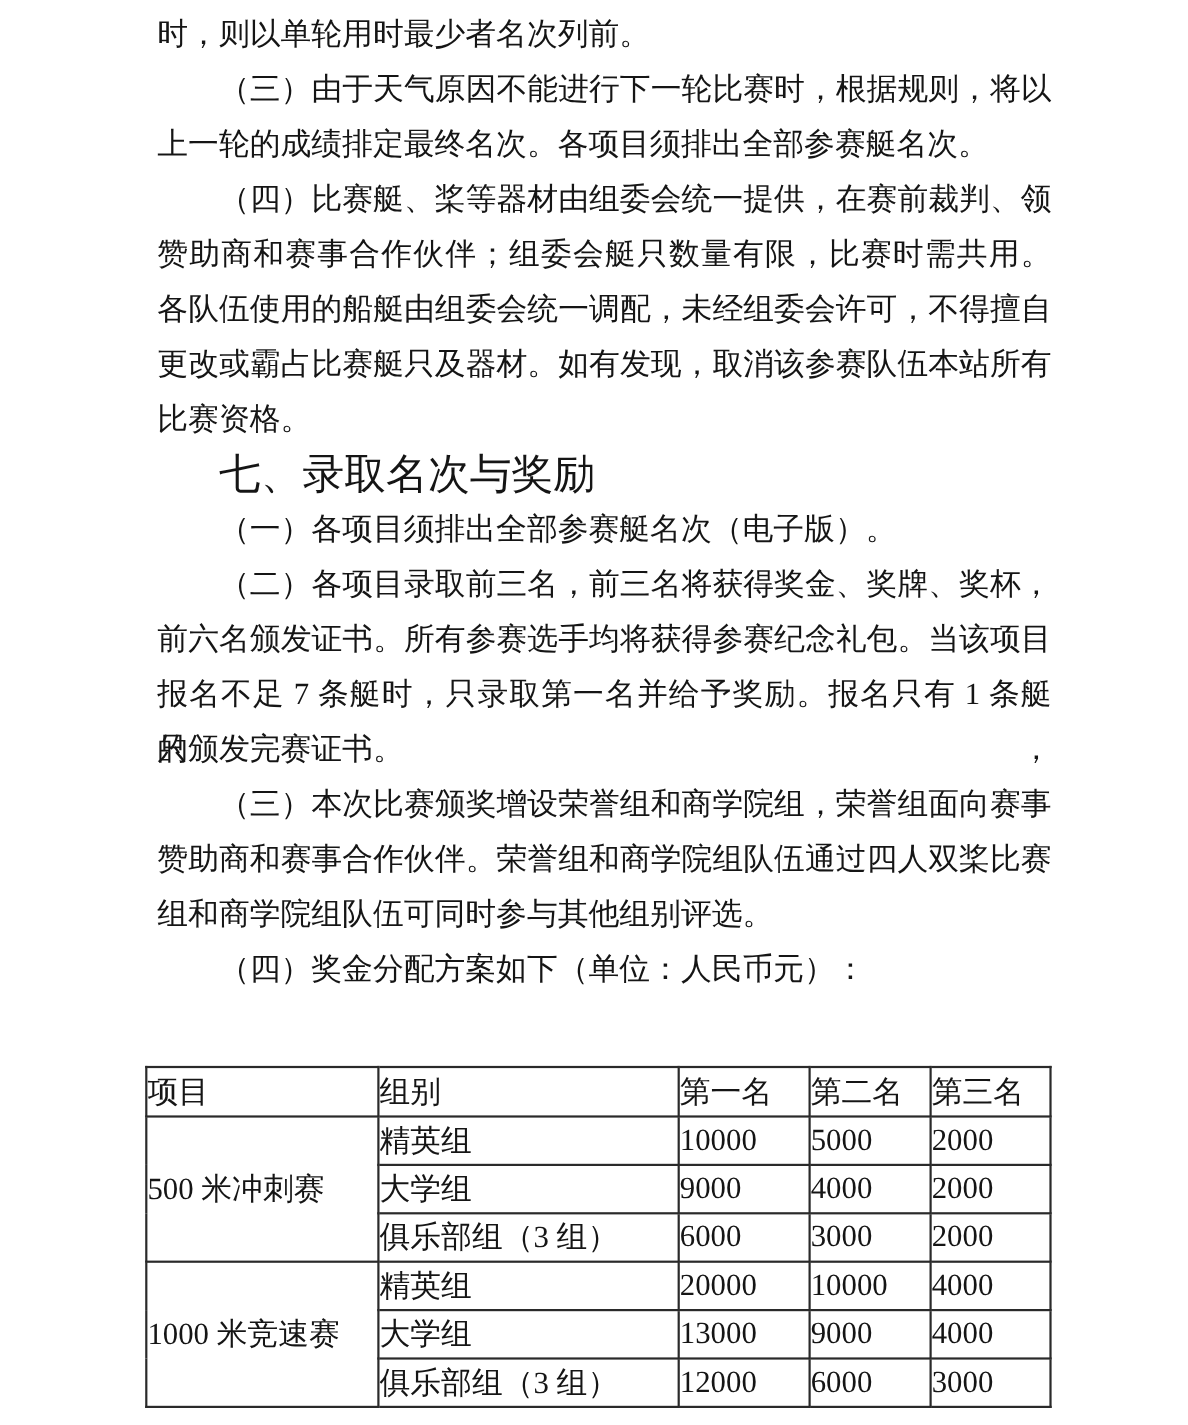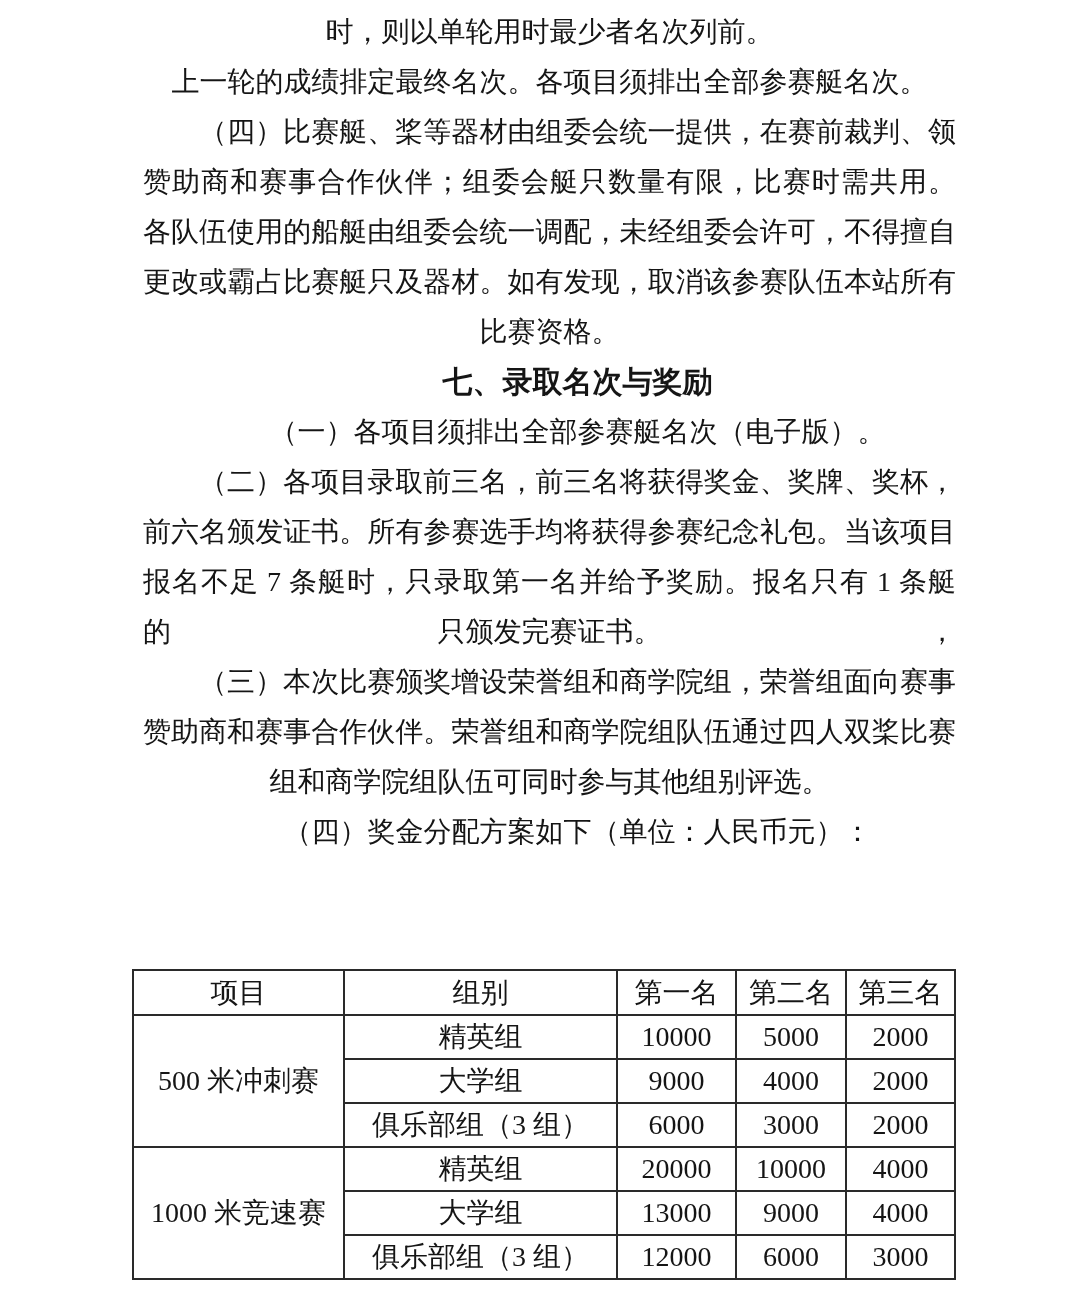--- a/index.html
+++ b/index.html
@@ -20,60 +20,61 @@
     position: absolute;
     left: 143px;
     top: 7px;
     width: 813px;
   }
   .line {
     height: 50px;
     line-height: 50px;
     font-size: 28px;
     white-space: normal;
-    text-align: center;
+    text-align: left;
   }
   .line.justify {
     text-align: justify;
     text-align-last: justify;
   }
   .line.indent {
     text-indent: 56px;
   }
   .line.heading {
     font-family: "Liberation Sans", "DejaVu Sans", sans-serif;
-    font-weight: 700;
-    font-size: 30px;
+    font-weight: 400;
+    font-size: 38px;
   }
   .prize-table {
     position: absolute;
     left: 132px;
     top: 969px;
     width: 822px;
     border-collapse: collapse;
     table-layout: fixed;
   }
   .prize-table th, .prize-table td {
     border: 2px solid #2a2a2a;
-    text-align: center;
+    text-align: left;
     vertical-align: middle;
     padding: 0;
     font-weight: normal;
     font-size: 28px;
     overflow: hidden;
   }
   .prize-table thead tr { height: 45px; }
   .prize-table tbody tr { height: 44px; }
 </style>
 </head>
 <body>
 
 <div class="page">
   <div class="text-block" id="text-block">
       <div class="line">时，则以单轮用时最少者名次列前。</div>
+      <div class="line indent justify">（三）由于天气原因不能进行下一轮比赛时，根据规则，将以</div>
       <div class="line">上一轮的成绩排定最终名次。各项目须排出全部参赛艇名次。</div>
       <div class="line indent justify">（四）比赛艇、桨等器材由组委会统一提供，在赛前裁判、领</div>
       <div class="line justify">赞助商和赛事合作伙伴；组委会艇只数量有限，比赛时需共用。</div>
       <div class="line justify">各队伍使用的船艇由组委会统一调配，未经组委会许可，不得擅自</div>
       <div class="line justify">更改或霸占比赛艇只及器材。如有发现，取消该参赛队伍本站所有</div>
       <div class="line">比赛资格。</div>
       <div class="line indent heading">七、录取名次与奖励</div>
       <div class="line indent">（一）各项目须排出全部参赛艇名次（电子版）。</div>
       <div class="line indent justify">（二）各项目录取前三名，前三名将获得奖金、奖牌、奖杯，</div>
       <div class="line justify">前六名颁发证书。所有参赛选手均将获得参赛纪念礼包。当该项目</div>

